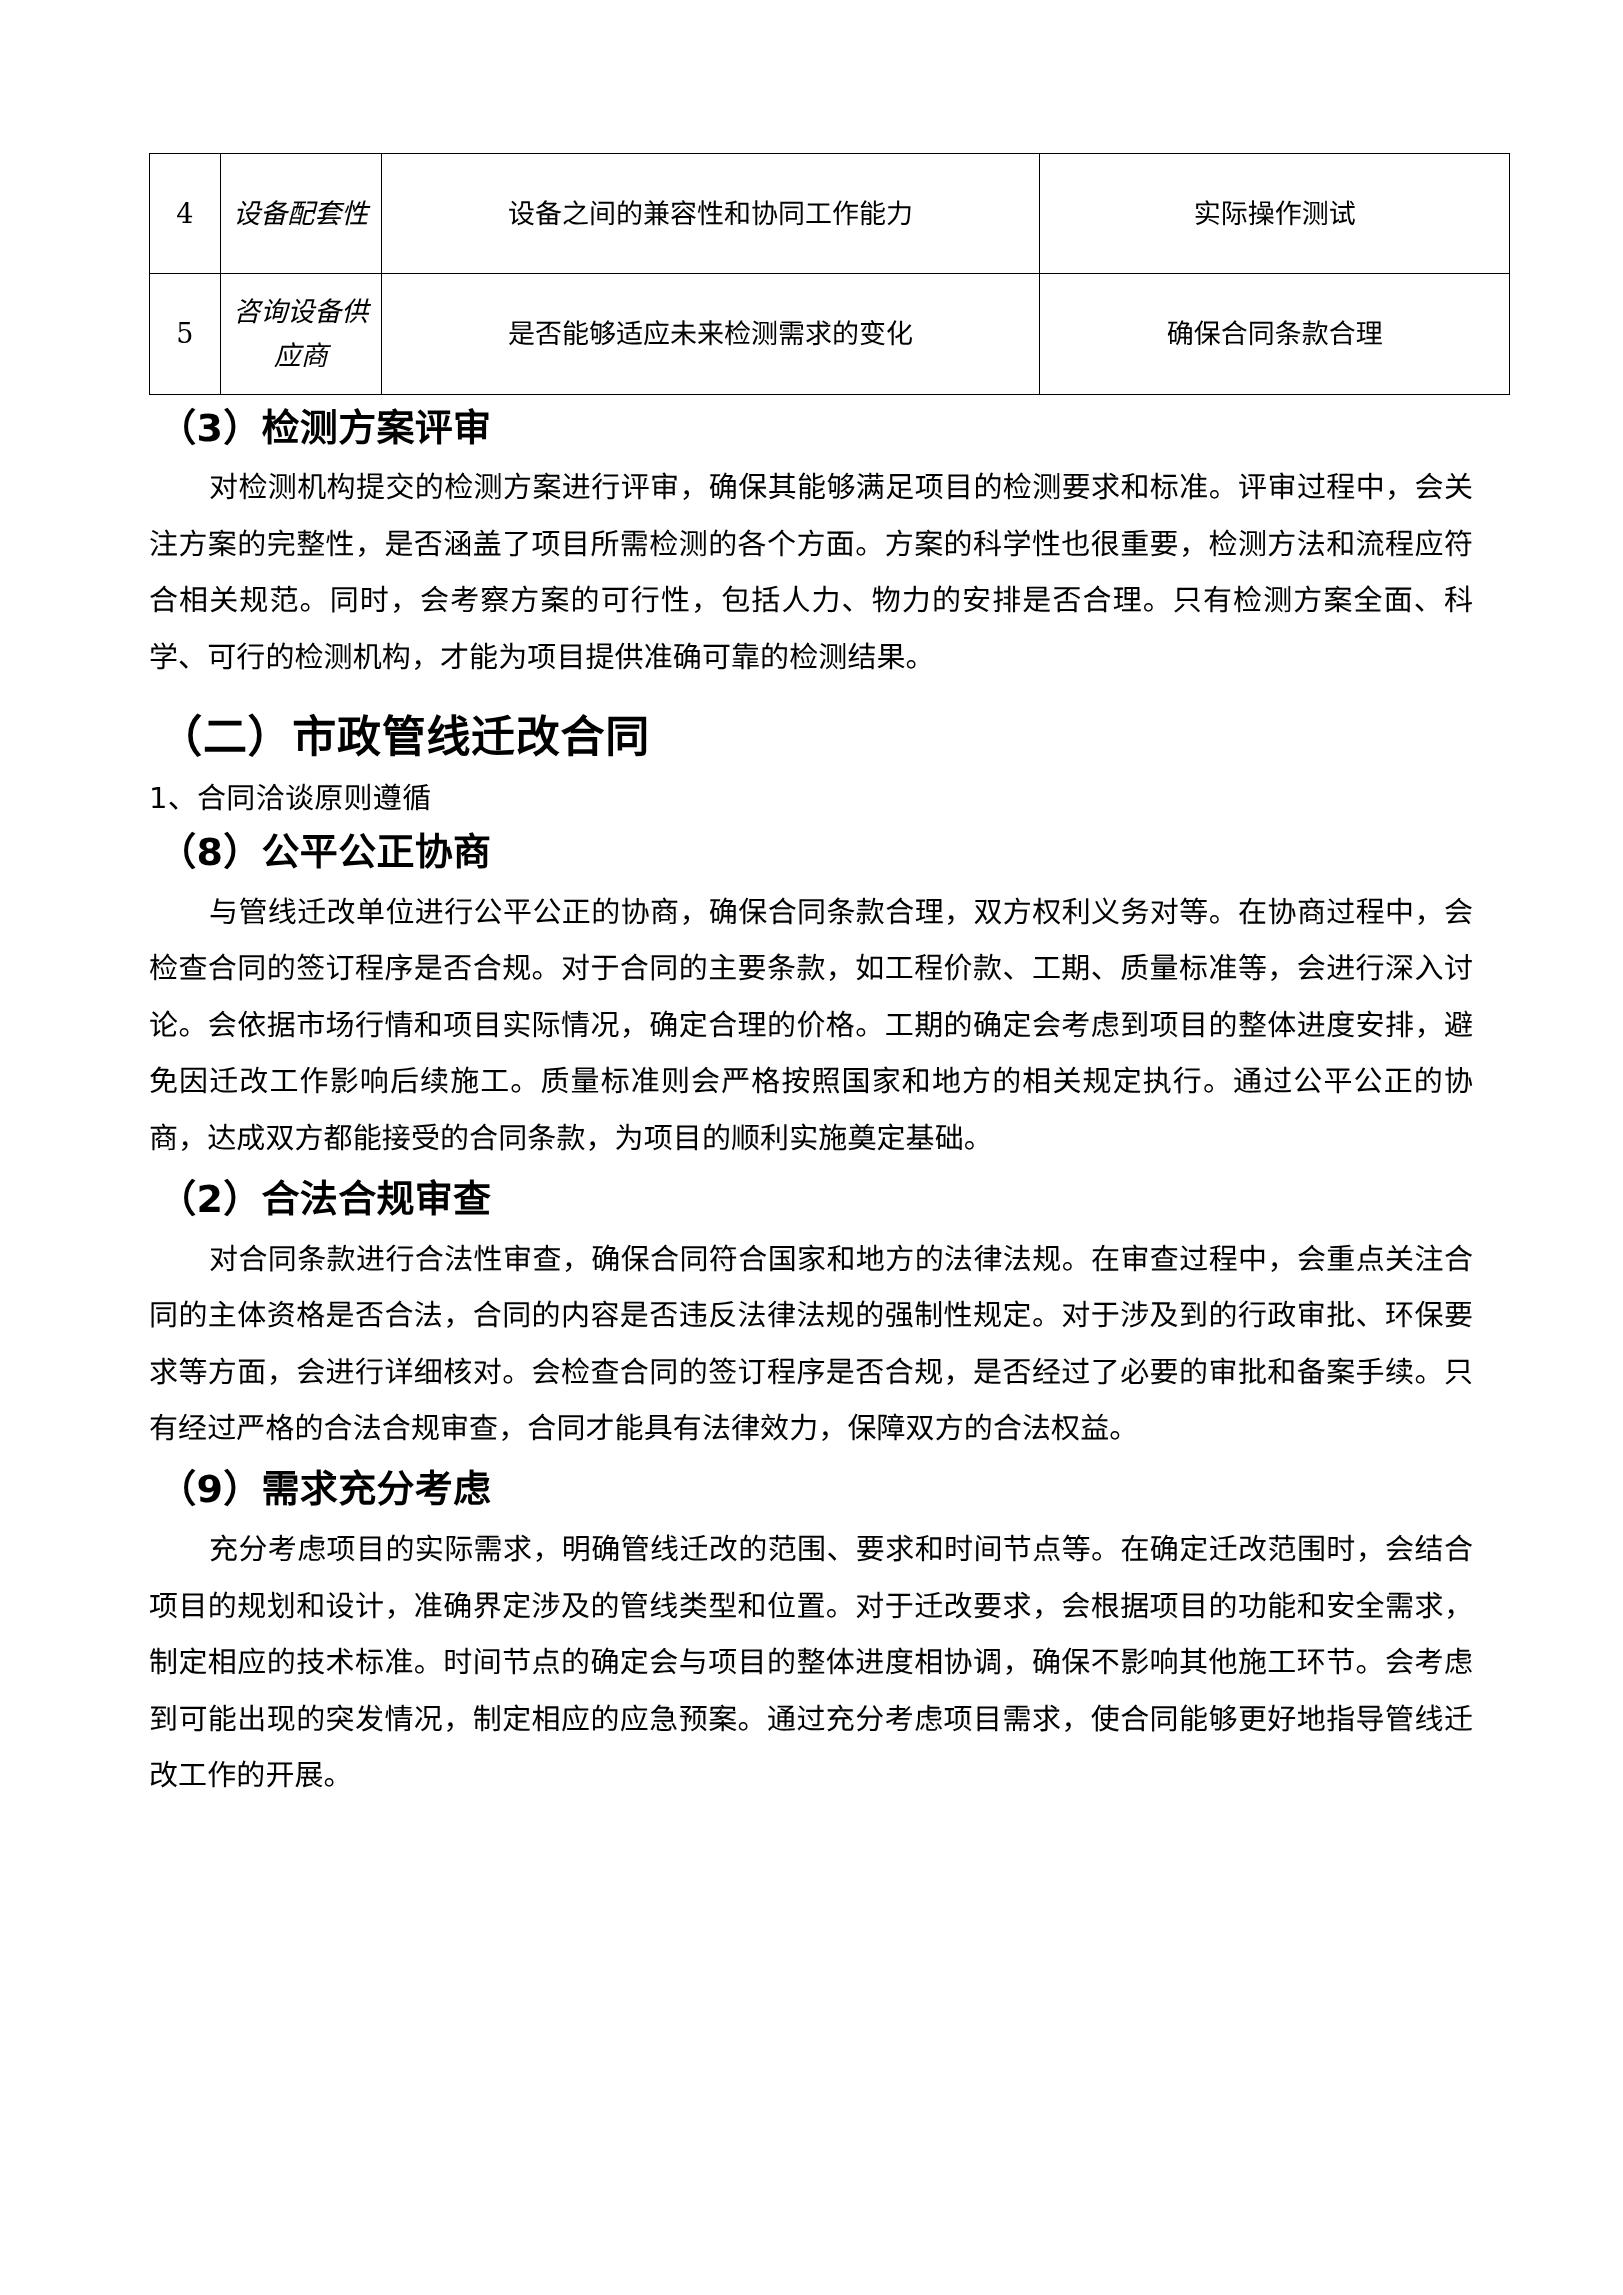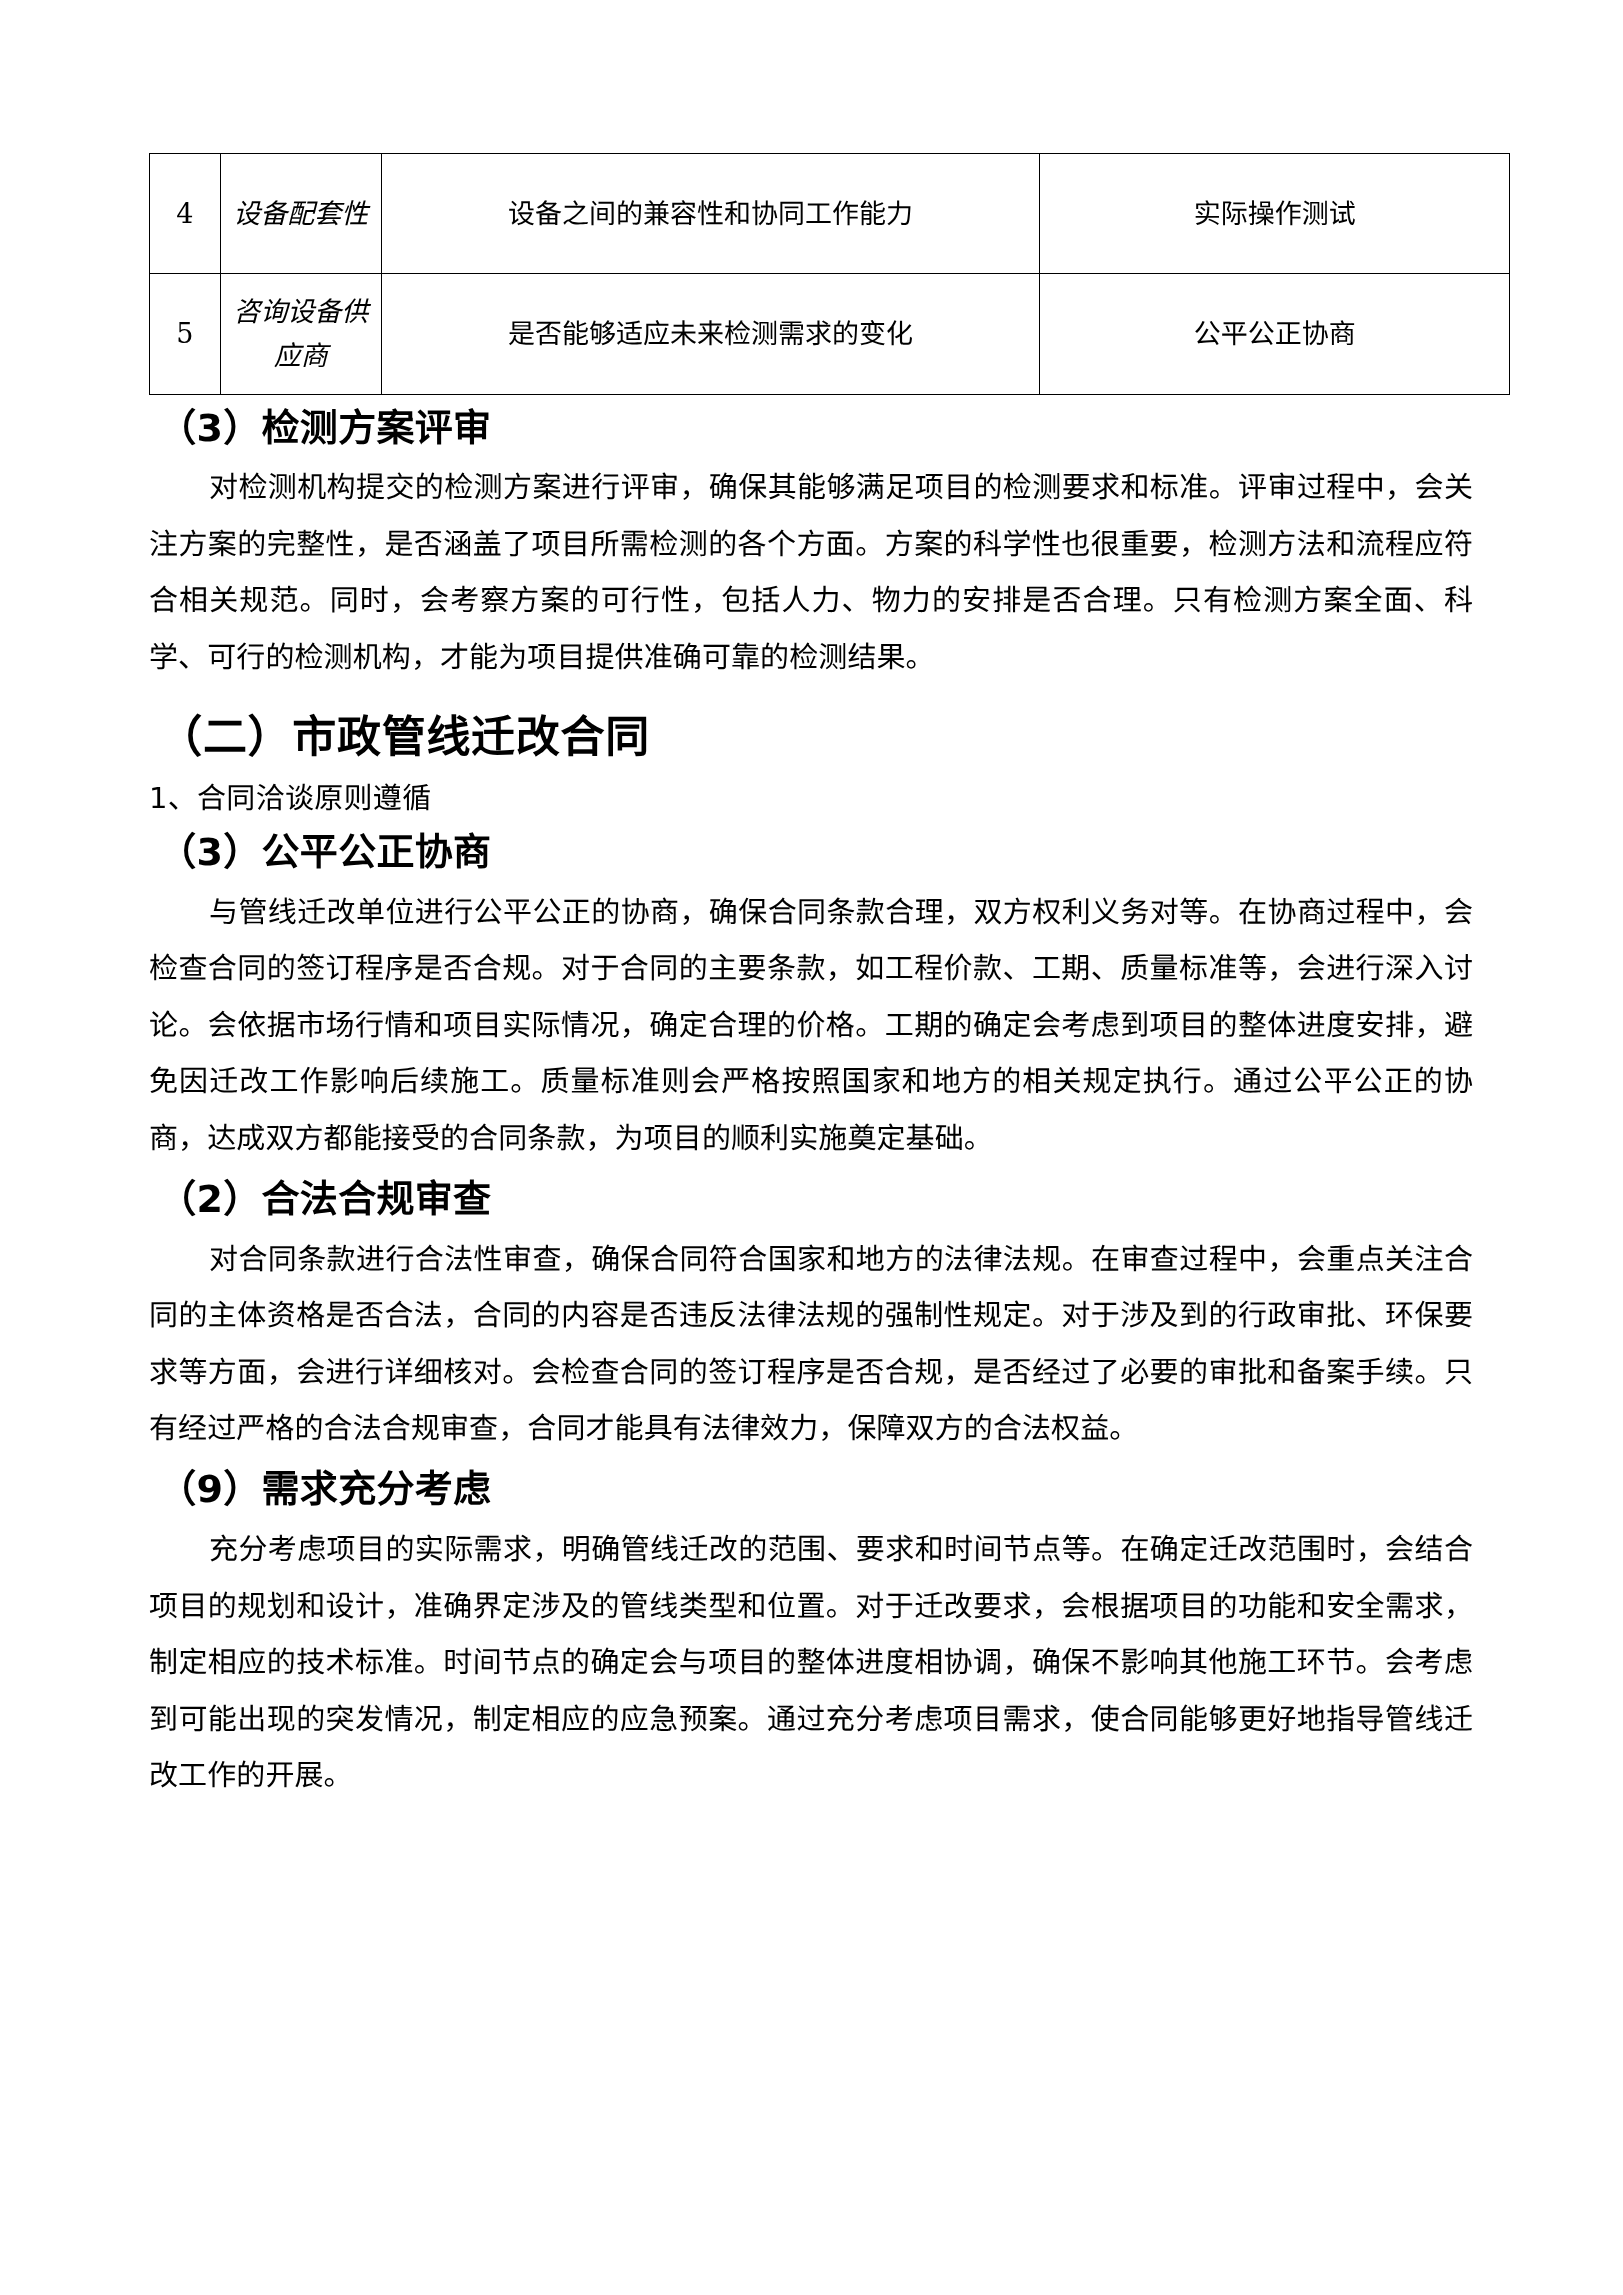--- a/index.html
+++ b/index.html
@@ -102,33 +102,33 @@
         <tr class="row-4">
           <td class="col-no">4</td>
           <td class="col-item">设备配套性</td>
           <td class="col-desc">设备之间的兼容性和协同工作能力</td>
           <td class="col-meth">实际操作测试</td>
         </tr>
         <tr class="row-5">
           <td class="col-no">5</td>
           <td class="col-item">咨询设备供应商</td>
           <td class="col-desc">是否能够适应未来检测需求的变化</td>
-          <td class="col-meth">公平公正协商</td>
+          <td class="col-meth">确保合同条款合理</td>
         </tr>
       </tbody>
     </table>
 
     <h3 class="h-sub">（3）检测方案评审</h3>
     <p class="body">对检测机构提交的检测方案进行评审，确保其能够满足项目的检测要求和标准。评审过程中，会关注方案的完整性，是否涵盖了项目所需检测的各个方面。方案的科学性也很重要，检测方法和流程应符合相关规范。同时，会考察方案的可行性，包括人力、物力的安排是否合理。只有检测方案全面、科学、可行的检测机构，才能为项目提供准确可靠的检测结果。</p>
 
     <h2 class="h-major">（二）市政管线迁改合同</h2>
 
     <h3 class="h-num">1、合同洽谈原则遵循</h3>
 
-    <h3 class="h-sub">（3）公平公正协商</h3>
+    <h3 class="h-sub">（8）公平公正协商</h3>
     <p class="body">与管线迁改单位进行公平公正的协商，确保合同条款合理，双方权利义务对等。在协商过程中，会检查合同的签订程序是否合规。对于合同的主要条款，如工程价款、工期、质量标准等，会进行深入讨论。会依据市场行情和项目实际情况，确定合理的价格。工期的确定会考虑到项目的整体进度安排，避免因迁改工作影响后续施工。质量标准则会严格按照国家和地方的相关规定执行。通过公平公正的协商，达成双方都能接受的合同条款，为项目的顺利实施奠定基础。</p>
 
     <h3 class="h-sub">（2）合法合规审查</h3>
     <p class="body">对合同条款进行合法性审查，确保合同符合国家和地方的法律法规。在审查过程中，会重点关注合同的主体资格是否合法，合同的内容是否违反法律法规的强制性规定。对于涉及到的行政审批、环保要求等方面，会进行详细核对。会检查合同的签订程序是否合规，是否经过了必要的审批和备案手续。只有经过严格的合法合规审查，合同才能具有法律效力，保障双方的合法权益。</p>
 
     <h3 class="h-sub">（9）需求充分考虑</h3>
     <p class="body">充分考虑项目的实际需求，明确管线迁改的范围、要求和时间节点等。在确定迁改范围时，会结合项目的规划和设计，准确界定涉及的管线类型和位置。对于迁改要求，会根据项目的功能和安全需求，制定相应的技术标准。时间节点的确定会与项目的整体进度相协调，确保不影响其他施工环节。会考虑到可能出现的突发情况，制定相应的应急预案。通过充分考虑项目需求，使合同能够更好地指导管线迁改工作的开展。</p>
 
   </div>
 </div>

